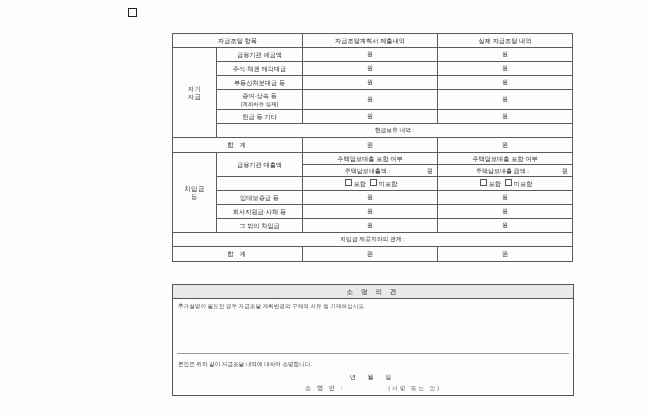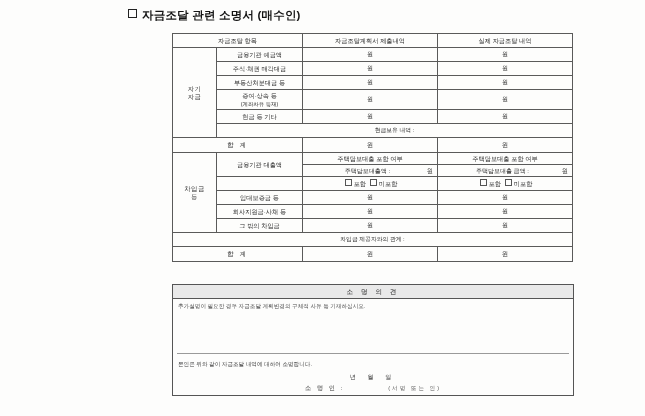--- a/index.html
+++ b/index.html
@@ -184,21 +184,21 @@
     font-size: 5.6px;
     color: #555;
   }
 </style>
 </head>
 <body>
 
 <div class="page">
 
   <div class="doc-title">
-    <span class="chk"></span><span>자금조달 관련 소명서 (매수인)</span>
+    <span class="chk"></span>
   </div>
 
   <table class="main-table">
     <colgroup>
       <col class="col-a">
         <col class="col-b">
         <col class="col-c">
         <col class="col-d">
     </colgroup>
     <thead>

